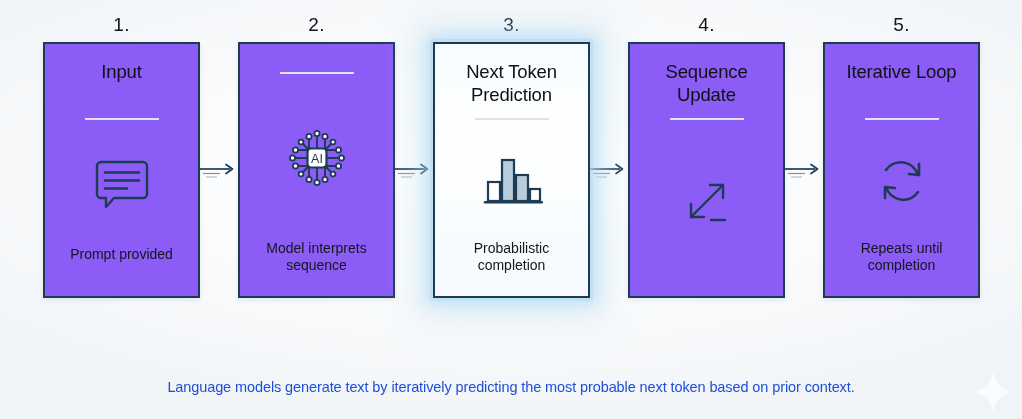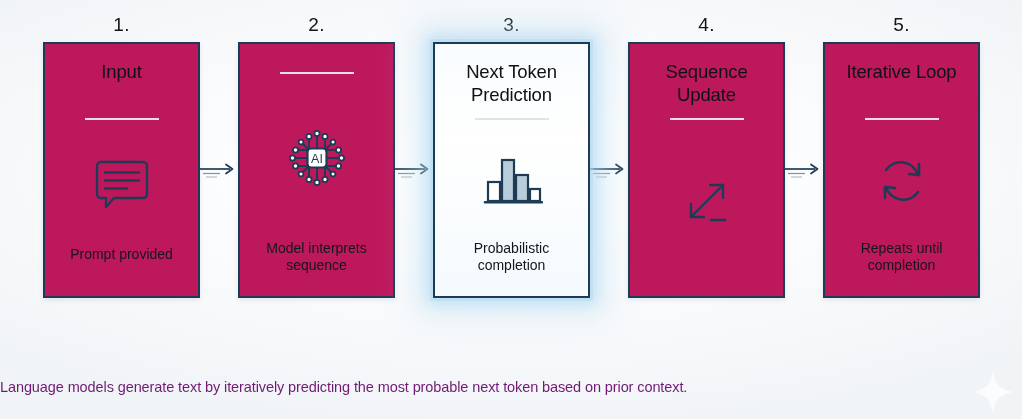--- a/index.html
+++ b/index.html
@@ -55,21 +55,21 @@
     letter-spacing: .4px;
     height: 30px;
     line-height: 26px;
     font-weight: 400;
   }
 
   .card {
     position: relative;
     width: 157px;
     height: 256px;
-    background: #be185d;
+    background: #8b5cf6;
     border: 2px solid #1d3b55;
     display: flex;
     flex-direction: column;
     align-items: center;
     padding: 16px 10px 14px;
     box-shadow: 0 2px 5px rgba(40,60,85,.10);
   }
 
   .card.highlight {
     background: linear-gradient(180deg, #f8fcfe 0%, #ffffff 38%, #f4fafd 100%);
@@ -124,23 +124,23 @@
     padding-top: 30px;
   }
   .connector svg { display: block; }
 
   
   .footer-caption {
     position: absolute;
     left: 0;
     right: 0;
     top: 379px;
-    text-align: left;
+    text-align: center;
     font-size: 14.5px;
-    color: #701a75;
+    color: #1d4ed8;
     letter-spacing: -.1px;
   }
 </style>
 </head>
 <body>
 
 <div class="flow">
 
   <div class="step">
     <div class="step-number">1.</div>

